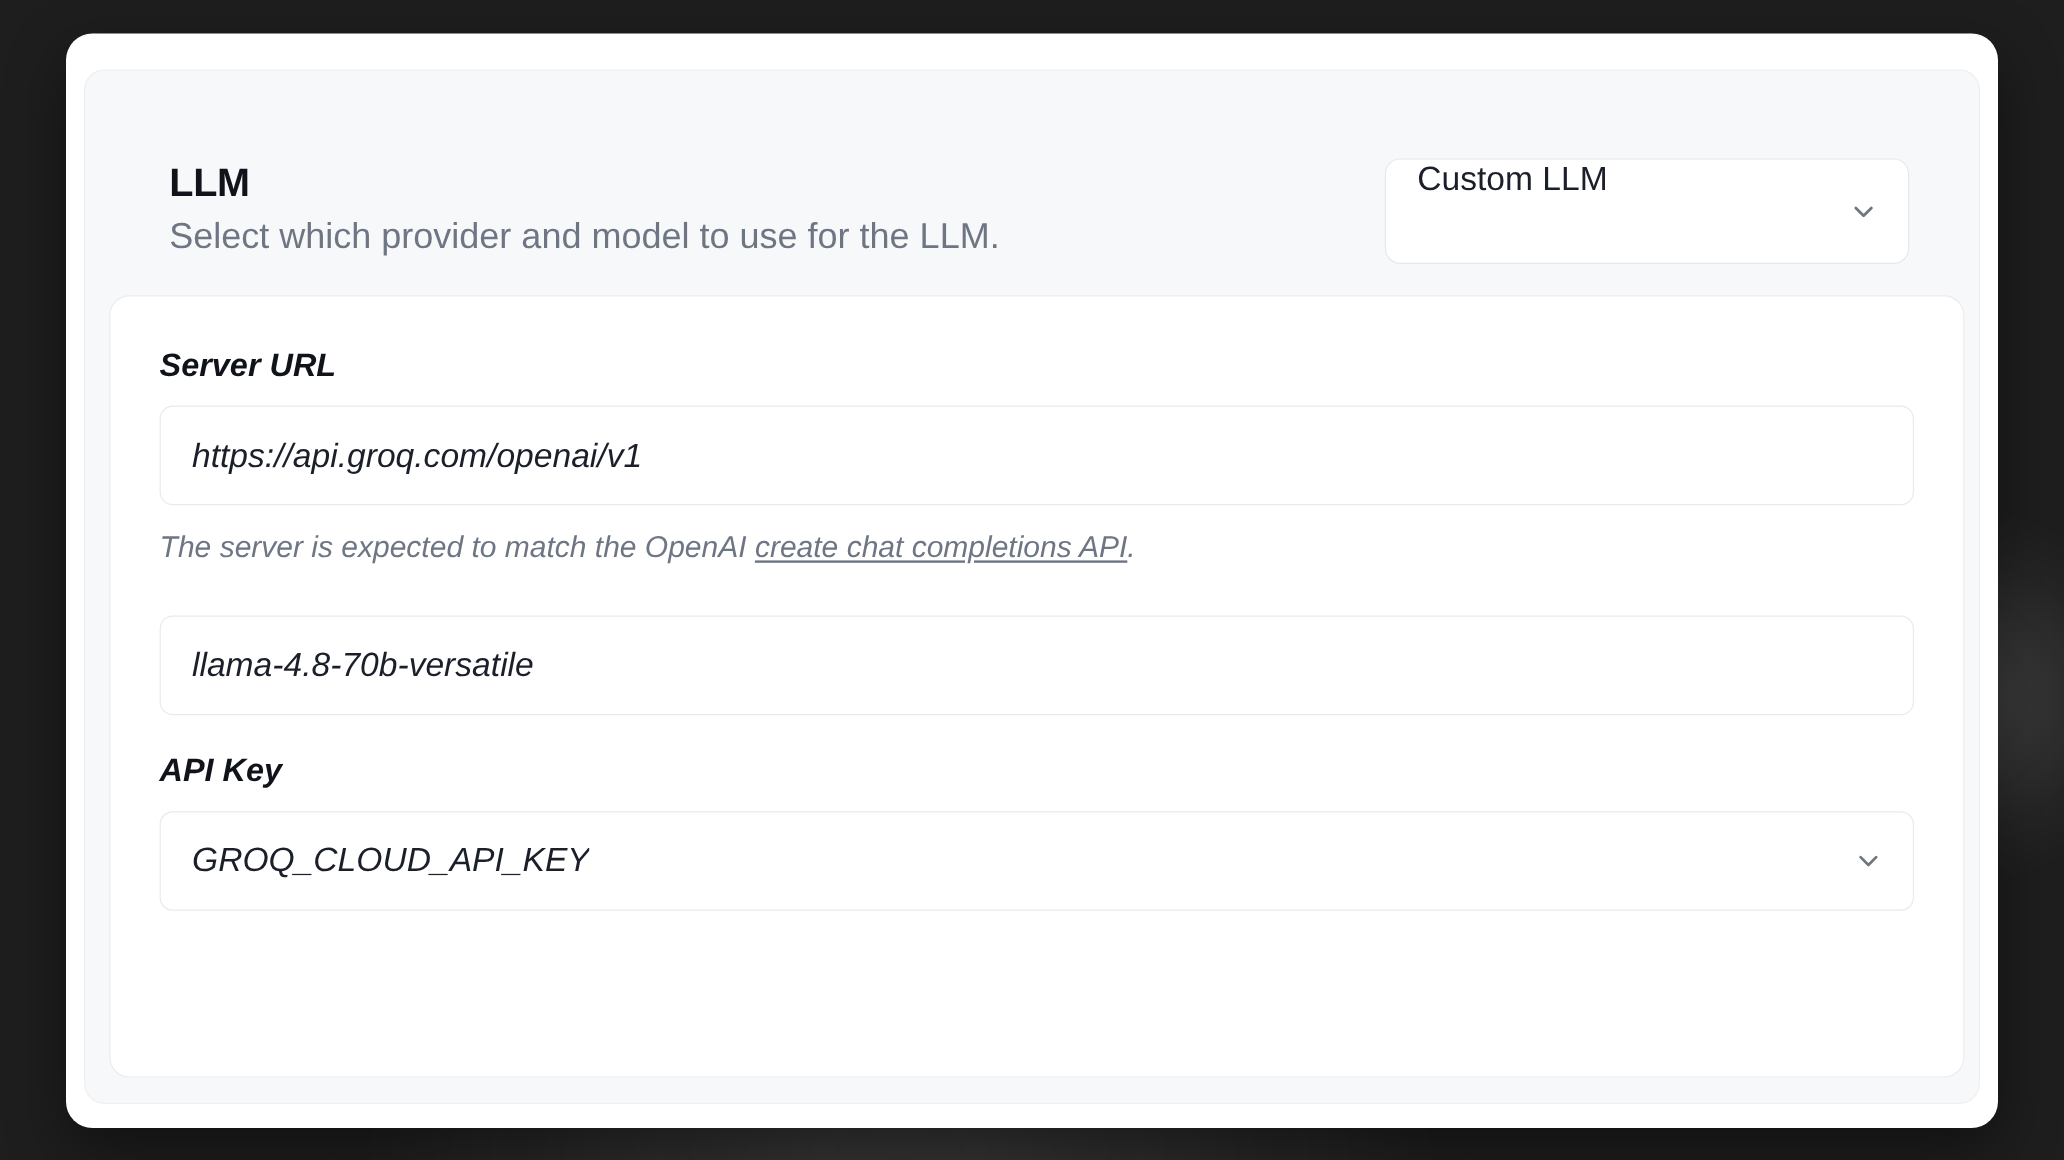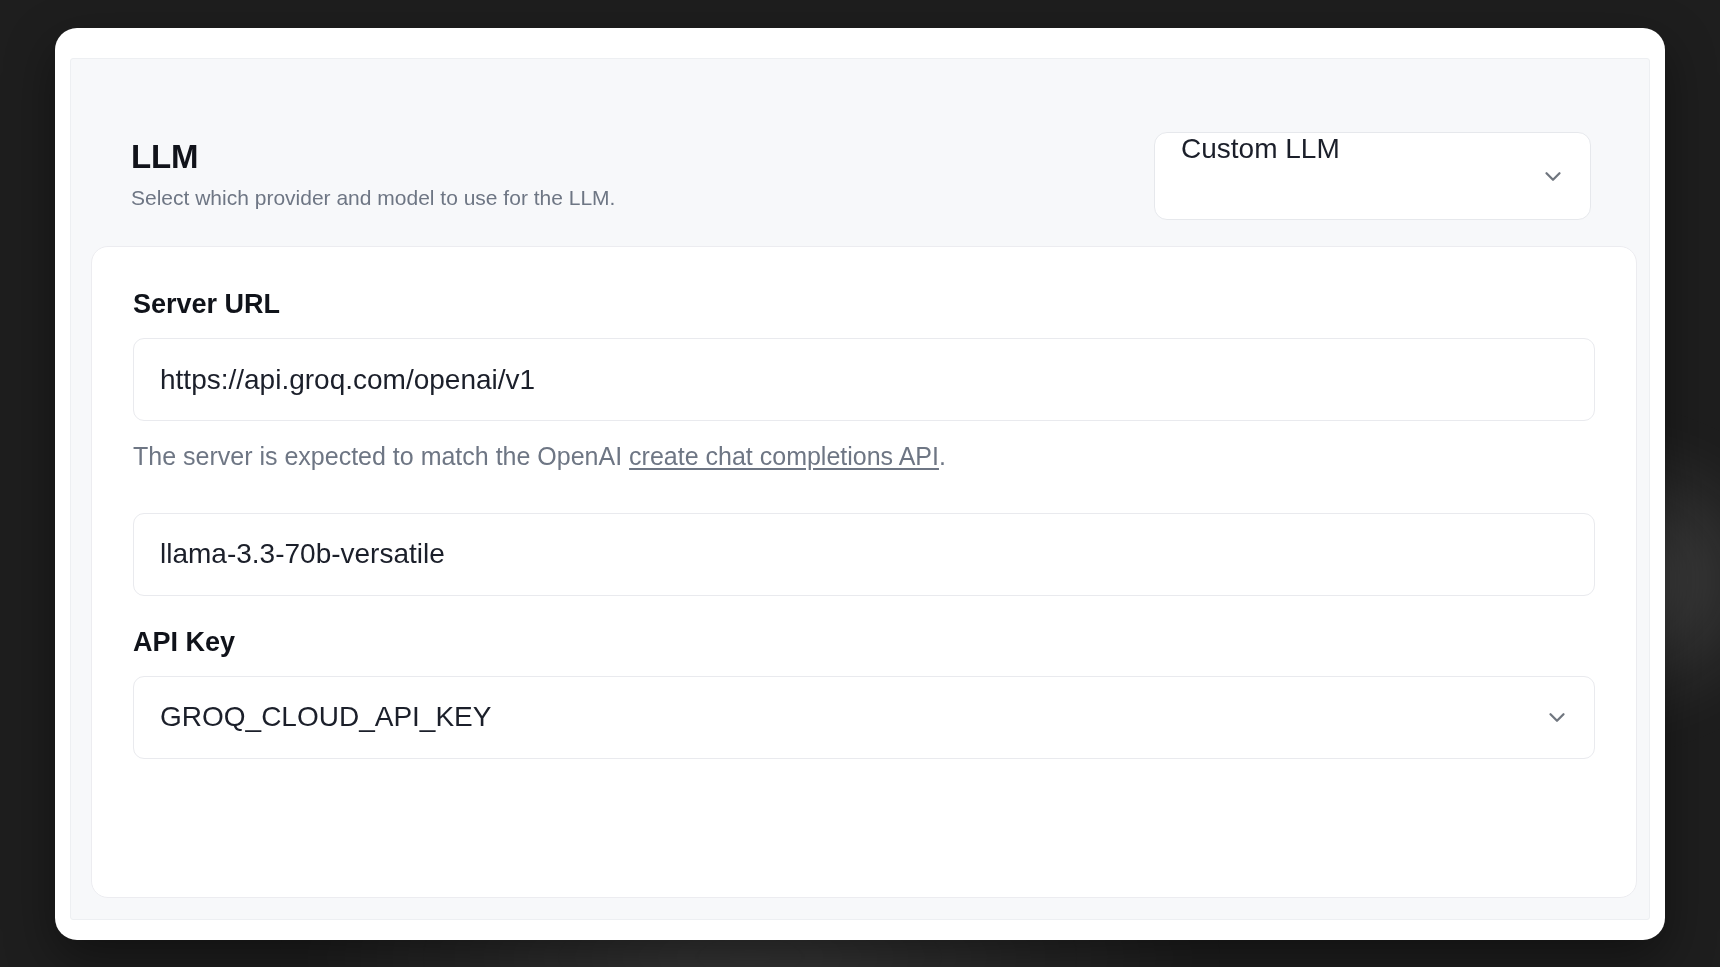--- a/index.html
+++ b/index.html
@@ -54,22 +54,23 @@
 
   
   .panel {
     position: absolute;
     left: 15px;
     top: 30px;
     width: 1580px;
     height: 862px;
     background: #f7f8fa;
     border: 1px solid #edeff2;
-    border-radius: 3px;
+    border-radius: 17px;
     overflow: hidden;
+    padding-left: 10px;
   }
 
   
   .panel-header {
     display: flex;
     align-items: center;
     justify-content: space-between;
     padding: 46px 58px 0 60px;
     height: 187px;
   }
@@ -78,21 +79,21 @@
 
   .header-title {
     font-size: 33px;
     font-weight: 700;
     color: #11131a;
     letter-spacing: -0.2px;
     line-height: 1;
   }
 
   .header-desc {
-    font-size: 21px;
+    font-size: 30px;
     font-weight: 400;
     color: #6e7684;
     line-height: 1.15;
   }
 
   
   .provider-select {
     position: relative;
     width: 437px;
     height: 88px;
@@ -129,21 +130,21 @@
     left: 20px;
     top: 187px;
     width: 1546px;
     height: 652px;
     background: #ffffff;
     border: 1px solid #ececf0;
     border-radius: 17px;
     padding: 44px 41px 0 41px;
   }
 
-  .field { margin-bottom: 0; }
+  .field { margin-bottom: 0; font-style: italic; }
 
   .field-label {
     font-size: 27px;
     font-weight: 700;
     color: #10131a;
     line-height: 1;
     margin-bottom: 20px;
     display: block;
   }
 
@@ -218,21 +219,21 @@
         <div class="text-input">
           <span class="value">https://api.groq.com/openai/v1</span>
         </div>
         <div class="help-text">
           <span>The server is expected to match the OpenAI </span><a class="help-link">create chat completions API</a><span>.</span>
         </div>
       </div>
 
       <div class="field">
         <div class="text-input">
-          <span class="value">llama-3.3-70b-versatile</span>
+          <span class="value">llama-4.8-70b-versatile</span>
         </div>
       </div>
 
       <div class="gap-after-model"></div>
 
       <div class="field">
         <label class="field-label">API Key</label>
         <div class="text-input select-input">
           <span class="value">GROQ_CLOUD_API_KEY</span>
           <span class="chev">

